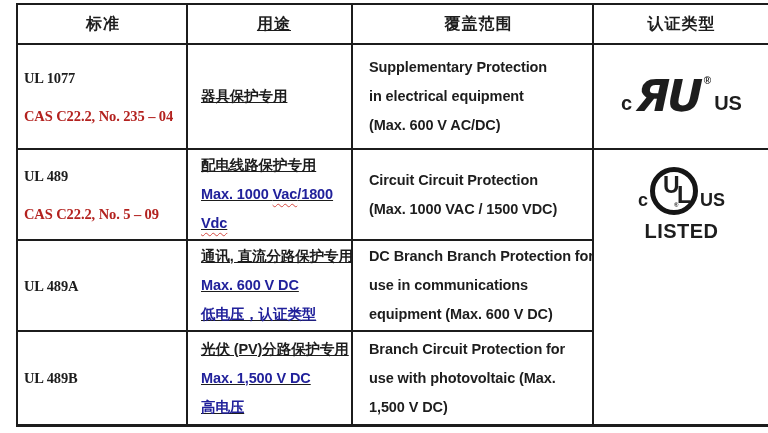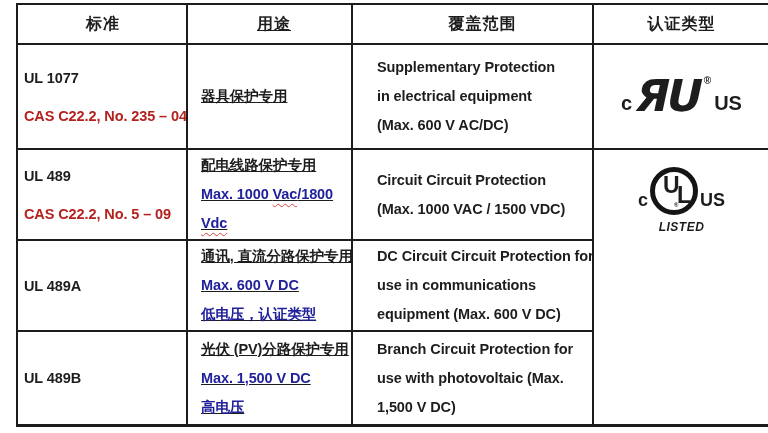--- a/index.html
+++ b/index.html
@@ -28,28 +28,28 @@
     display:flex; flex-direction:column;
     justify-content:center;
     padding:2px 4px;
     overflow:hidden;
   }
   .cell.last-col { border-right:none; }
   .cell.last-row { border-bottom:none; }
   .cell.head { align-items:center; justify-content:center; font-size:16px; letter-spacing:1px; }
   .c1 { padding-left:6px; }
   .c2 { padding-left:13px;text-decoration:underline; }
-  .c3 { padding-left:24px; }
+  .c3 { padding-left:16px; }
   .line {
     font-size:14.5px;
     line-height:29px;
     letter-spacing:-0.1px;
     white-space:nowrap;
   }
-  .c1 .line { line-height:30px; }
+  .c1 .line { line-height:30px;font-family:Liberation Serif, serif; }
   .c1 .line + .line { margin-top:8px; }
   .red  { color:#b3221f; }
   .blue { color:#21219b; }
   .wavy {
     text-decoration-line:underline;
     text-decoration-style:wavy;
     text-decoration-color:#d54a42;
     text-decoration-thickness:1px;
     text-underline-offset:4px;
   }
@@ -72,21 +72,21 @@
   .ul-c  { font-size:18px; font-weight:900; transform:translateY(9px); margin-right:2px; }
   .ul-circle {
     width:48px; height:48px;
     border:5px solid #151515; border-radius:50%;
     position:relative; background:#fff;
   }
   .ul-u { position:absolute; left:8px;  top:0px;  font-size:23px; font-weight:900; }
   .ul-l { position:absolute; left:22px; top:10px; font-size:23px; font-weight:900; }
   .ul-reg { position:absolute; left:19px; bottom:2px; font-size:6px; }
   .ul-us { font-size:18px; font-weight:900; transform:translateY(9px); margin-left:2px; }
-  .ul-listed { font-size:12px; font-weight:900; letter-spacing:0.5px; margin-top:5px;font-style:italic; }
+  .ul-listed { font-size:20px; font-weight:900; letter-spacing:0.5px; margin-top:5px; }
 </style>
 </head>
 <body>
 
 <div class="cert-table">
 
   <div class="cell head c1">
     <span class="hline">标准</span>
   </div>
   <div class="cell head c2">
@@ -151,21 +151,21 @@
 
   <div class="cell c1">
     <div class="line">UL 489A</div>
   </div>
   <div class="cell c2">
     <div class="line">通讯, 直流分路保护专用</div>
     <div class="line blue">Max. 600 V DC</div>
     <div class="line blue">低电压，认证类型</div>
   </div>
   <div class="cell c3">
-    <div class="line">DC Circuit Circuit Protection for</div>
+    <div class="line">DC Branch Branch Protection for</div>
     <div class="line">use in communications</div>
     <div class="line">equipment (Max. 600 V DC)</div>
   </div>
 
   <div class="cell c1 last-row">
     <div class="line">UL 489B</div>
   </div>
   <div class="cell c2 last-row">
     <div class="line">光伏 (PV)分路保护专用</div>
     <div class="line blue">Max. 1,500 V DC</div>

